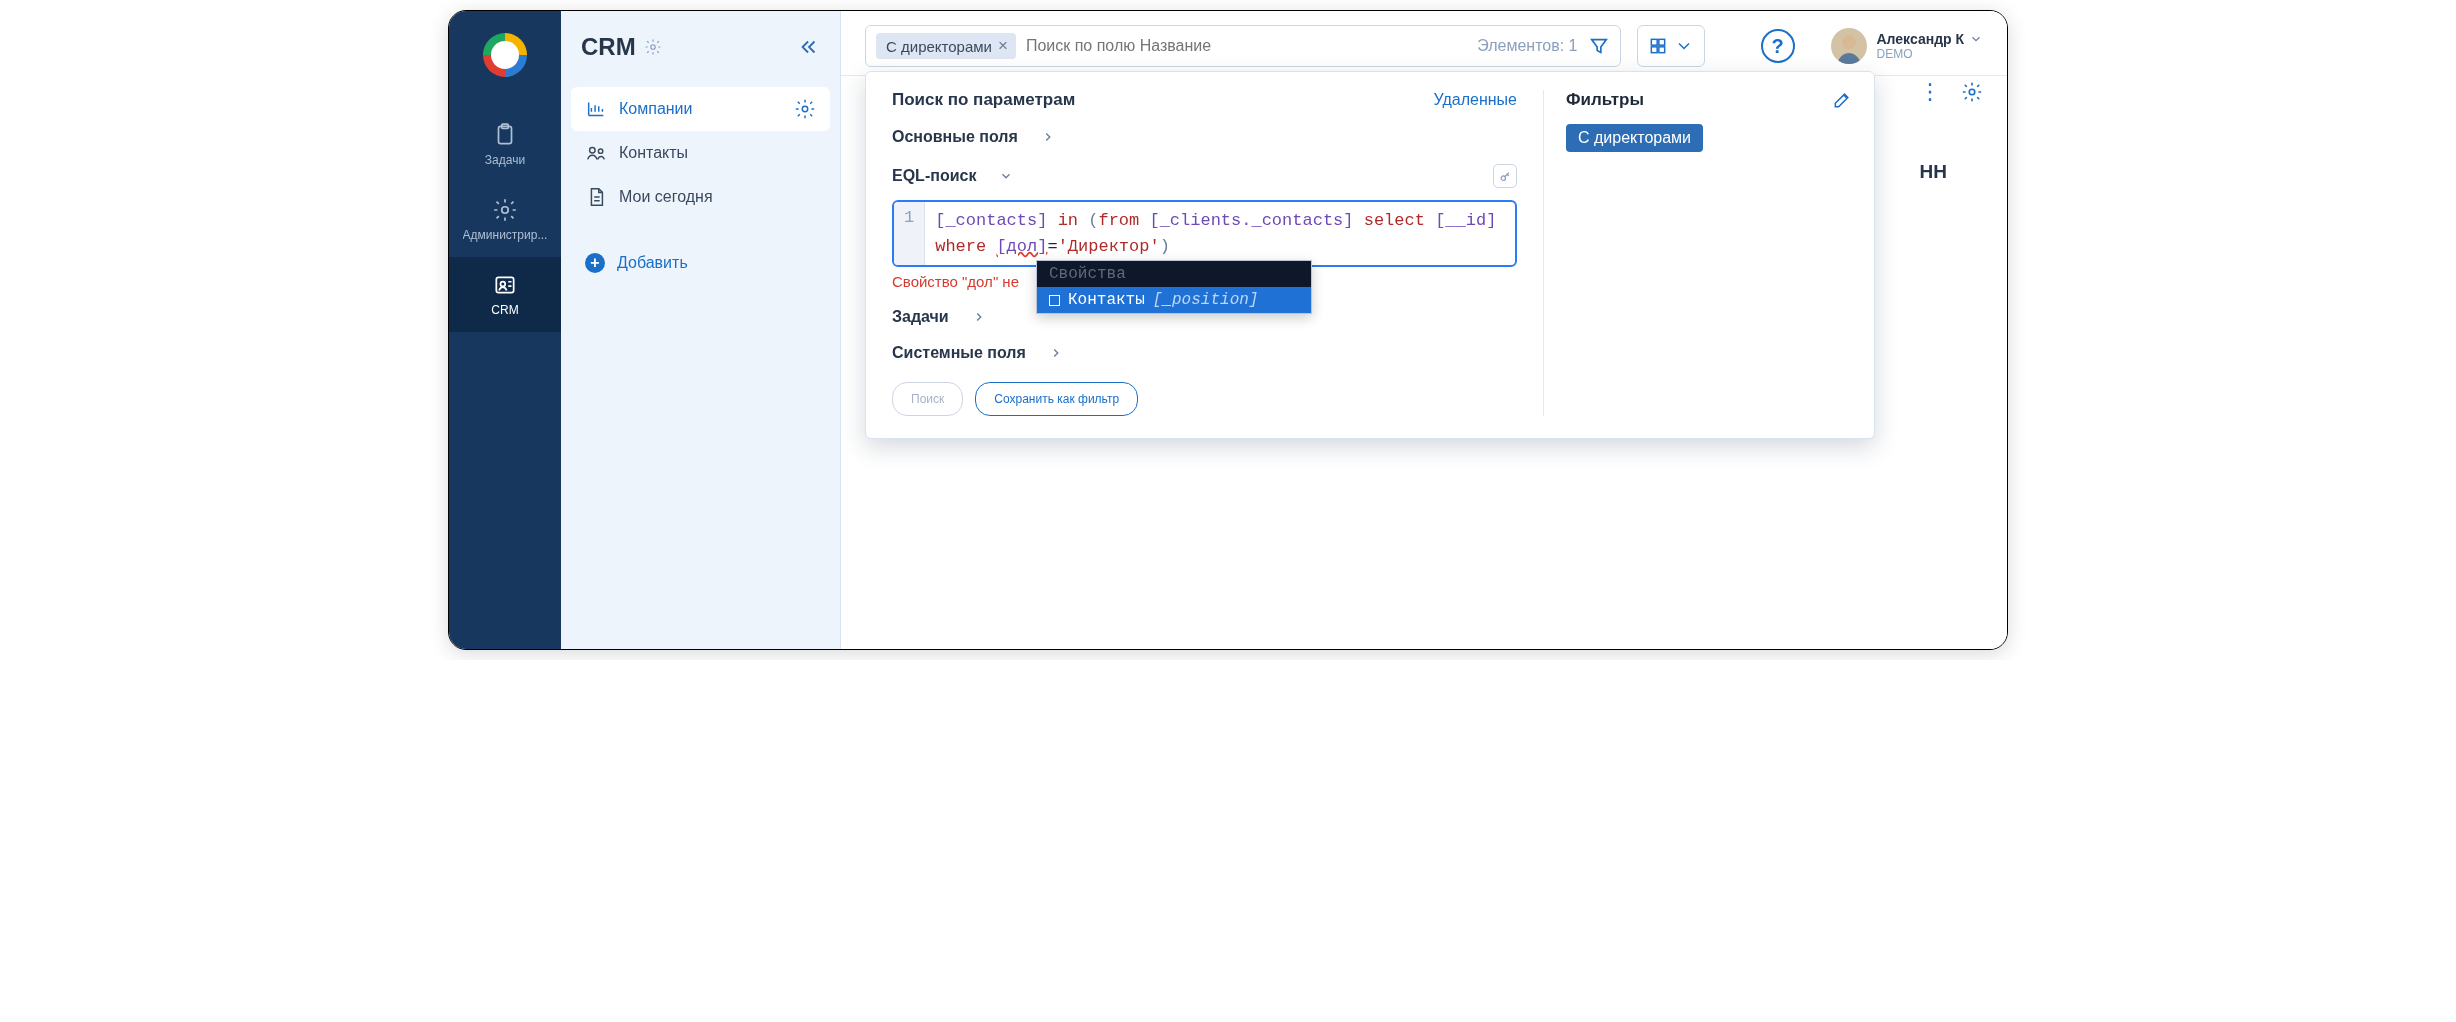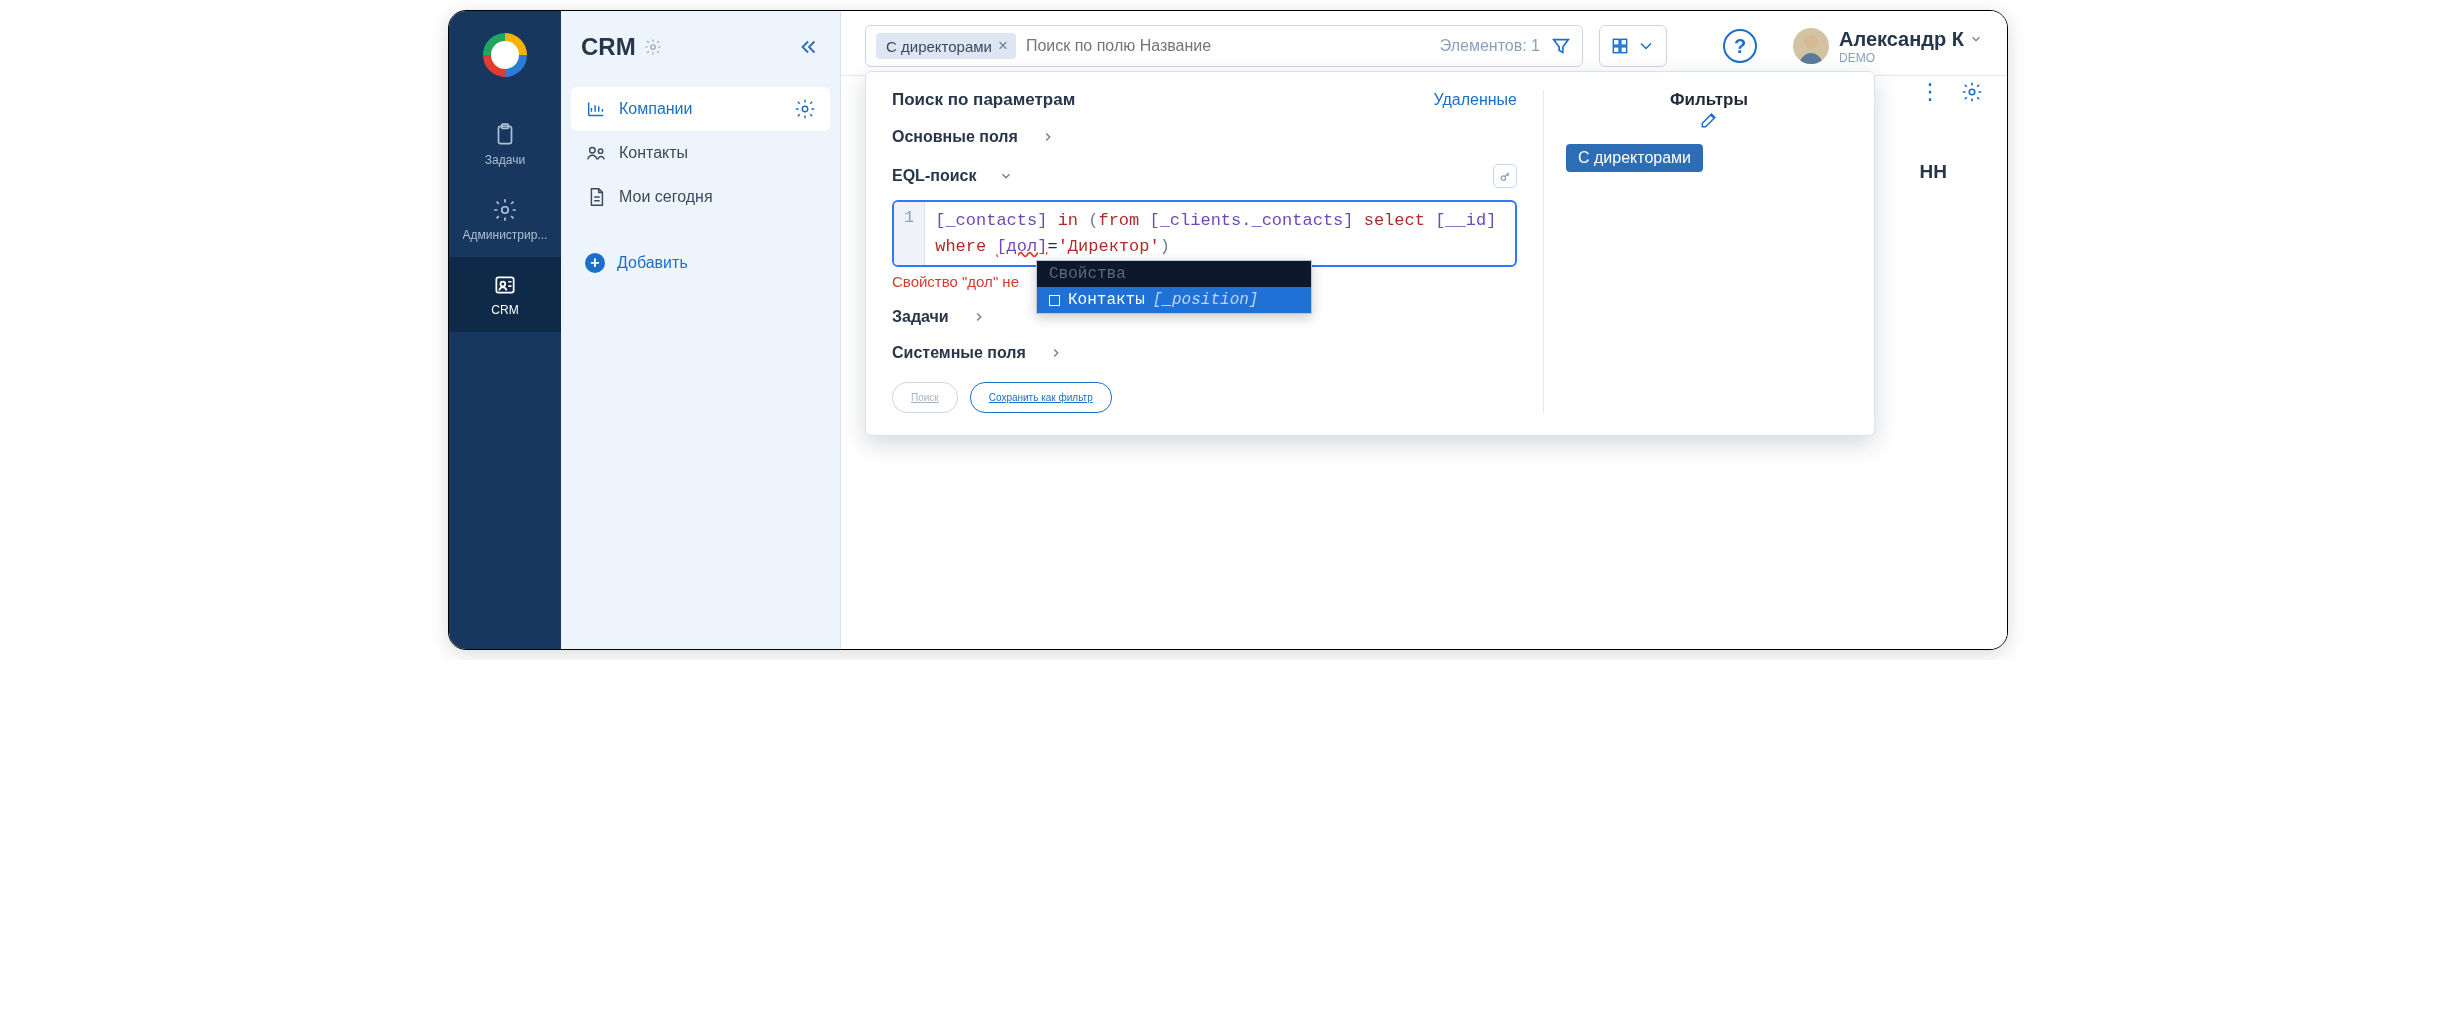--- a/index.html
+++ b/index.html
@@ -38,21 +38,21 @@
   .chip-x { cursor:pointer; font-size:17px; color:#6b7f99; padding:0 2px;}
   .search-input { border:none; outline:none; flex:1; font-size:16px; color:#6b7f99; min-width:0;}
   .search-count { color:#8aa0bc; font-size:16px; white-space:nowrap;}
   .filter-ic { width:22px; height:22px; stroke:#1a6fc9; fill:none; stroke-width:1.8; cursor:pointer;}
   .view-btn { border:1px solid #cbd6e5; border-radius:6px; height:42px; padding:0 10px; display:flex; align-items:center; gap:6px; cursor:pointer;}
   .view-btn svg { width:20px; height:20px; stroke:#1a6fc9; fill:none; stroke-width:1.8;}
   .help-btn { width:34px; height:34px; border:2px solid #1a6fc9; border-radius:50%; display:flex; align-items:center; justify-content:center; color:#1a6fc9; font-size:20px; font-weight:600; cursor:pointer; margin-left: 40px;}
   .userbox { display:flex; align-items:center; gap:10px; margin-left:20px; cursor:pointer;}
   .avatar { width:36px; height:36px; border-radius:50%; background:#d4c2a5; display:flex; align-items:center; justify-content:center; overflow:hidden;}
   .avatar svg { width:36px; height:36px;}
-  .user-name { font-weight:600; font-size:20px; color:#27364a;}
+  .user-name { font-weight:600; font-size:14px; color:#27364a;}
   .user-sub { font-size:12px; color:#8aa0bc;}
   .chev-sm { width:14px; height:14px; stroke:#6b7f99; fill:none; stroke-width:2;}
   
   .toolbar-right { position:absolute; top:68px; right:24px; display:flex; gap:18px; align-items:center;}
   .tool-ic { width:22px; height:22px; stroke:#1a6fc9; fill:none; stroke-width:1.8; cursor:pointer;}
   .dots { color:#1a6fc9; font-size:22px; cursor:pointer; letter-spacing:2px;}
   
   .content-back { padding: 30px 24px; color:#6b7f99; font-size:18px;}
   .back-line { margin-bottom: 12px;}
   .truncated-h { font-size:20px; font-weight:500; color:#27364a; margin-bottom:24px;}
@@ -80,25 +80,25 @@
   
   .err { color:#d63a2f; font-size:15px; margin-top:6px;}
   
   .autocomplete { position:absolute; top:188px; left:170px; width:276px; background:#fff; border:1px solid #bcc7d6; box-shadow:0 4px 12px rgba(0,0,0,.2); font-family: Consolas,"Courier New",monospace; font-size:16px; z-index:20;}
   .ac-hdr { background:#0f172a; padding:4px 12px; color:#5b6a7e;}
   .ac-item { background:#1f71d6; color:#fff; padding:4px 12px; display:flex; align-items:center; gap:8px;}
   .ac-item .box { width:11px; height:11px; border:1.4px solid #fff;}
   .ac-item em { color:#bcd7f8; font-style:italic;}
   
   .btns { display:flex; gap:12px; margin-top:20px;}
-  .btn { border:1px solid #cbd6e5; border-radius:15px; padding:9px 18px; font-size:10px; cursor:pointer; background:#fff;text-decoration:underline;}
+  .btn { border:1px solid #cbd6e5; border-radius:15px; padding:9px 18px; font-size:12px; cursor:pointer; background:#fff;}
   .btn.ghost { color:#a7b3c5;}
   .btn.primary { border-color:#1a6fc9; color:#1a6fc9;}
   
-  .flt-hdr { display:flex; justify-content:space-between; align-items:center; margin-bottom:14px;flex-direction:column;}
+  .flt-hdr { display:flex; justify-content:space-between; align-items:center; margin-bottom:14px;}
   .flt-title { font-size:17px; font-weight:600;}
   .flt-tag { display:inline-block; padding:5px 12px; border-radius:4px; margin-bottom:8px; cursor:pointer; font-size:16px;}
   .flt-tag.active { background:#2d6db5; color:#fff;}
   .flt-tag.inactive { background:#e9edf3; color:#3a4a5e;}
   .pencil { width:20px; height:20px; stroke:#1a6fc9; fill:none; stroke-width:1.8; cursor:pointer;}
 
   .inn-label { position:absolute; right:60px; top:150px; font-size:19px; font-weight:600; color:#27364a;}
 </style>
 </head>
 <body>

